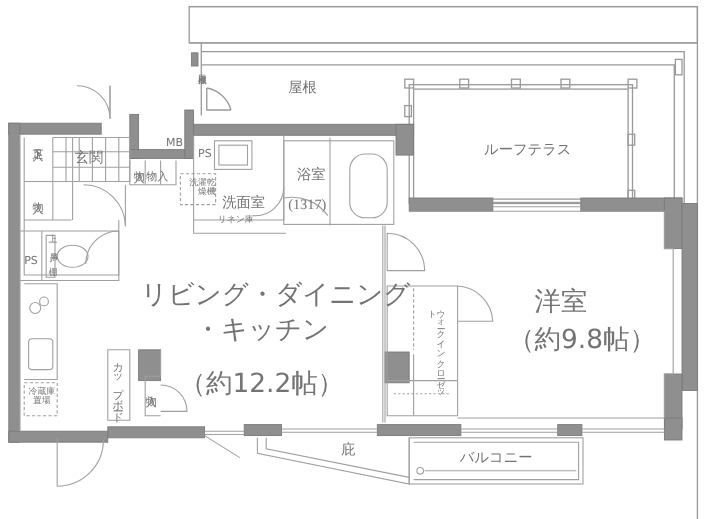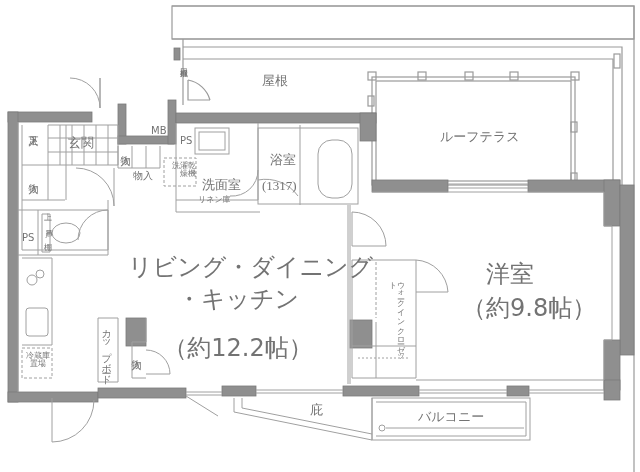--- a/index.html
+++ b/index.html
@@ -170,21 +170,21 @@
 <div class="lbl md" style="left:440px;top:130px;">ルーフテラス</div>
 <div class="lbl md" style="left:418px;top:410px;">バルコニー</div>
 <div class="lbl md" style="left:310px;top:403px;">庇</div>
 
 <div class="lbl sm" style="left:151px;top:126px;">MB</div>
 <div class="lbl sm" style="left:180px;top:136px;">PS</div>
 <div class="lbl sm" style="left:22px;top:233px;">PS</div>
 <div class="lbl sm vert" style="left:28px;top:128px;">下足入</div>
 <div class="lbl sm vert" style="left:28px;top:176px;">物入</div>
 <div class="lbl sm vert" style="left:120px;top:148px;">物入</div>
-<div class="lbl sm" style="left:133px;top:171px;">物入</div>
+<div class="lbl sm" style="left:133px;top:157px;">物入</div>
 <div class="lbl sm vert" style="left:131px;top:352px;">物入</div>
 <div class="lbl xs" style="left:166px;top:162px;width:30px;white-space:normal;text-align:right;">洗濯乾燥機</div>
 <div class="lbl xs" style="left:198px;top:196px;">リネン庫</div>
 <div class="lbl xs" style="left:44px;top:214px;">上</div>
 <div class="lbl xs vert" style="left:44px;top:224px;">吊戸</div>
 <div class="lbl xs" style="left:44px;top:244px;">棚</div>
 <div class="lbl sm vert" style="left:101px;top:322px;">カップボード</div>
 <div class="lbl xs" style="left:24px;top:352px;width:28px;white-space:normal;text-align:center;">冷蔵庫置場</div>
 <div class="lbl xs vert" style="left:388px;top:276px;height:84px;white-space:normal;">ウォークインクローゼット</div>
 <div class="lbl xs vert" style="left:179px;top:62px;">点検口扉</div>

